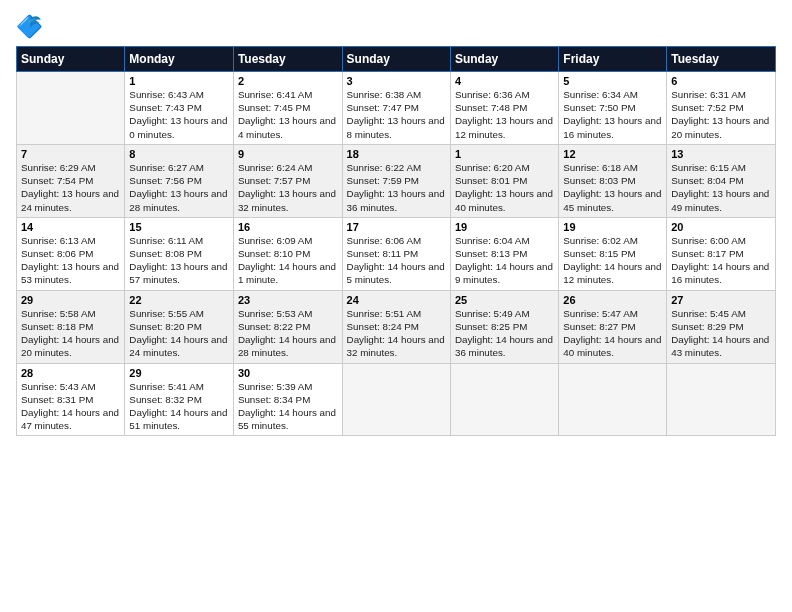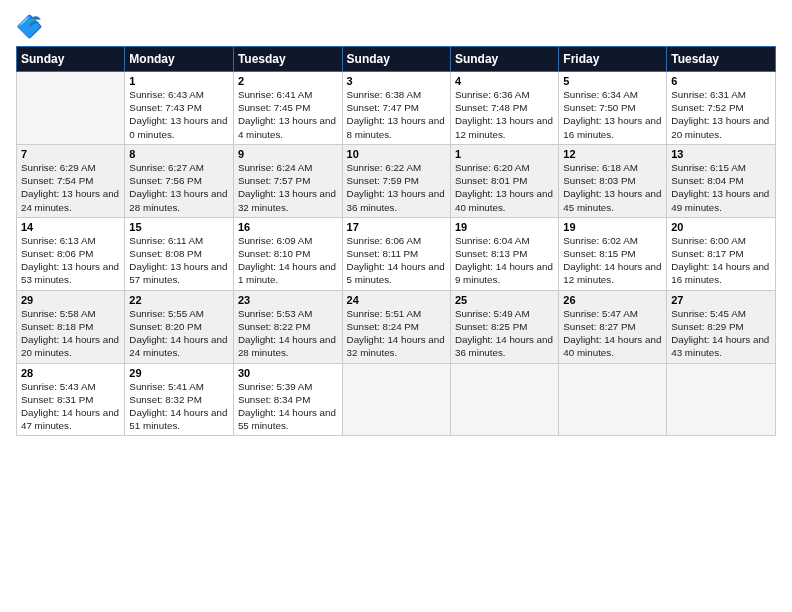--- a/index.html
+++ b/index.html
@@ -162,21 +162,21 @@
           Sunrise: 6:27 AM<br>Sunset: 7:56 PM<br>Daylight: 13 hours and 28 minutes.
         </div>
           </td>
           <td>
             <span class="day-num">9</span>
         <div class="day-info">
           Sunrise: 6:24 AM<br>Sunset: 7:57 PM<br>Daylight: 13 hours and 32 minutes.
         </div>
           </td>
           <td>
-            <span class="day-num">10</span>
+            <span class="day-num">18</span>
         <div class="day-info">
           Sunrise: 6:22 AM<br>Sunset: 7:59 PM<br>Daylight: 13 hours and 36 minutes.
         </div>
           </td>
           <td>
             <span class="day-num">1</span>
         <div class="day-info">
           Sunrise: 6:20 AM<br>Sunset: 8:01 PM<br>Daylight: 13 hours and 40 minutes.
         </div>
           </td>

